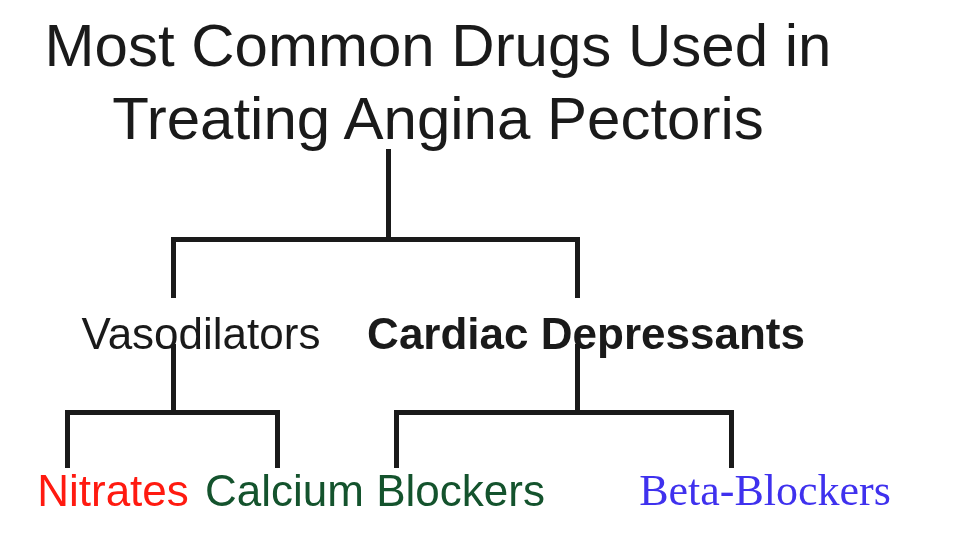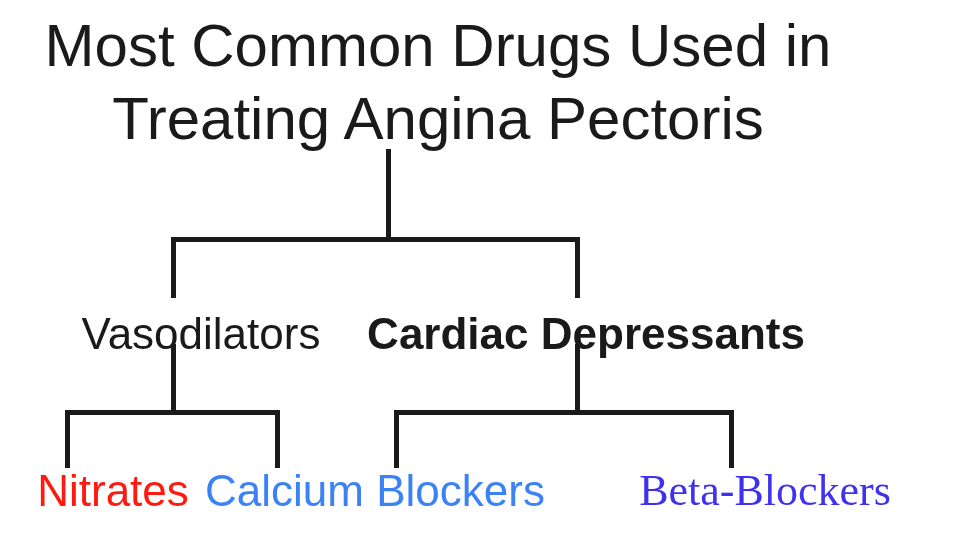--- a/index.html
+++ b/index.html
@@ -66,17 +66,17 @@
     <path d="M67.5 468 L67.5 412.5 L277.5 412.5 L277.5 468"></path>
     <path d="M396.5 468 L396.5 412.5 L731.5 412.5 L731.5 468"></path>
   </svg>
 
   <div class="node mid n-vasodilators" style="color: rgb(26, 26, 26);">Vasodilators</div>
 
   <div class="node mid n-cardiac" style="color: rgb(26, 26, 26);">Cardiac Depressants</div>
 
   <div class="node leaf n-nitrates" style="color: rgb(255, 26, 16);">Nitrates</div>
 
-  <div class="node leaf n-calcium" style="color: #3b82f6; text-align: center;">Calcium Blockers</div>
+  <div class="node leaf n-calcium" style="color: #14532d; text-align: center;">Calcium Blockers</div>
 
   <div class="node leaf n-beta" style="color: rgb(63, 49, 238); font-family: Liberation Serif, serif;">Beta-Blockers</div>
 
 </div>
 
 </body></html>

